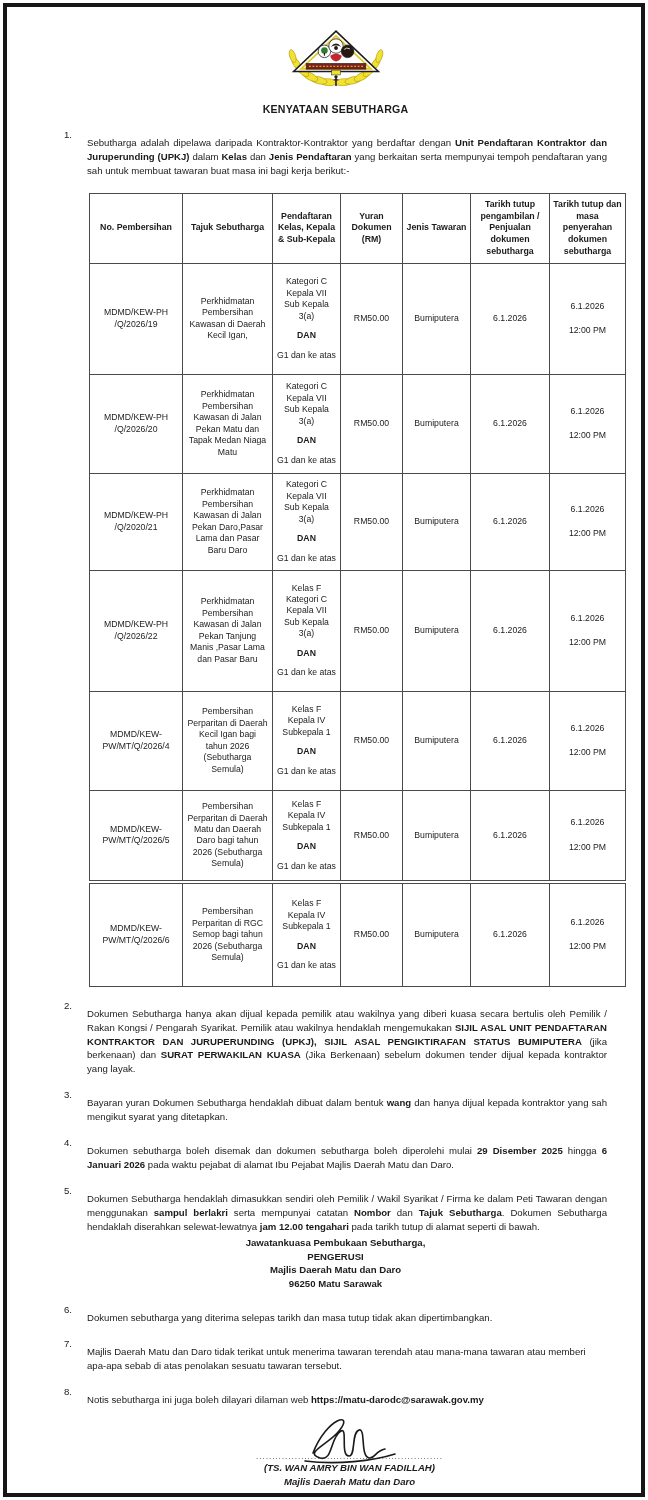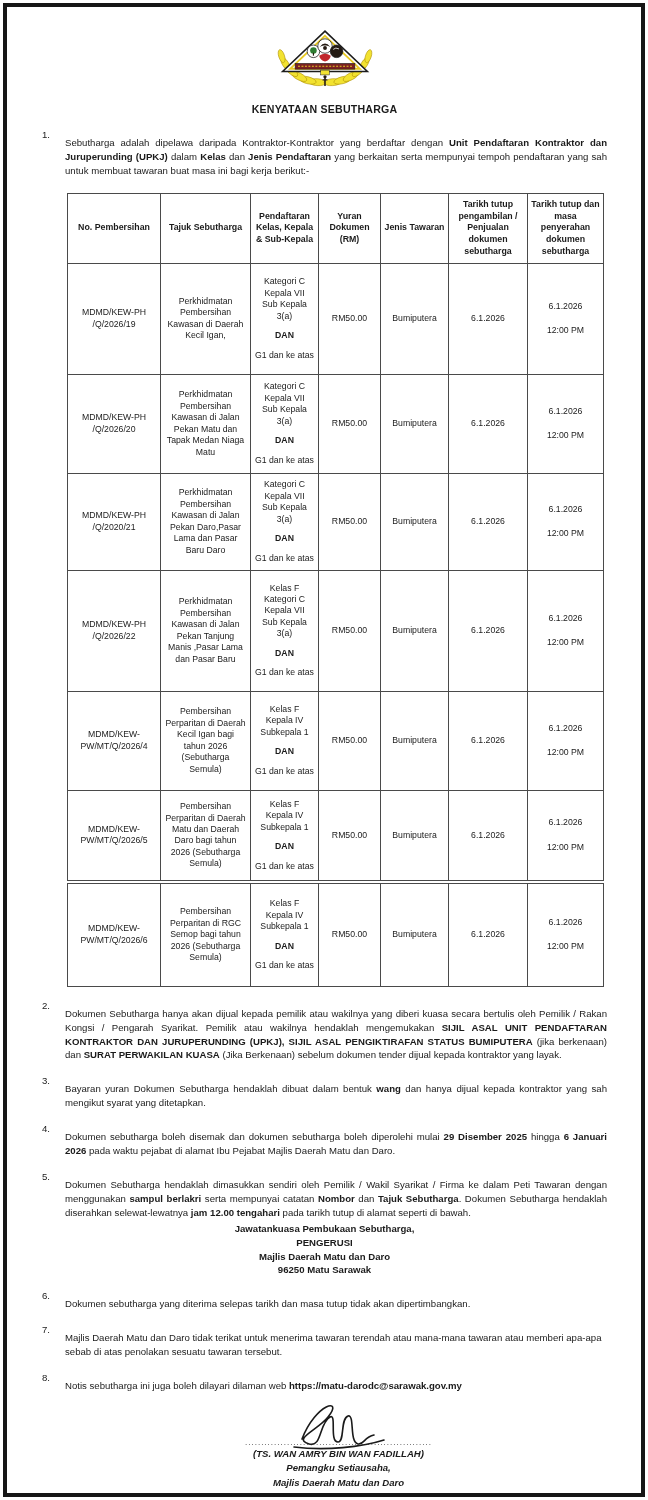--- a/index.html
+++ b/index.html
@@ -1,21 +1,21 @@
 <!DOCTYPE html>
 <html><head>
 <meta charset="utf-8">
 <style>
   html,body{margin:0;padding:0;background:#ffffff;}
   .page{
     position:relative;width:648px;height:1500px;background:#ffffff;
     font-family:"Liberation Sans", sans-serif;color:#1b1b1b;overflow:hidden;
   }
   .frame{position:absolute;inset:3px;border:4px solid #161616;pointer-events:none;}
-  .content{position:relative;padding:24px 41px 0 42px;}
+  .content{position:relative;padding:24px 41px 0 64px;}
   .logo-wrap{text-align:center;margin-top:4px;height:66px;}
   .doc-title{text-align:center;font-weight:bold;font-size:10.6px;margin-top:9px;letter-spacing:.2px;}
   .numbered{display:flex;font-size:9.6px;line-height:1.45;}
   .numbered .num{flex:none;width:23px;}
   .numbered .body{flex:1;margin-top:8px;}
   .just{text-align:justify;}
   .intro{margin-top:13px;}
   table.quote{
     border-collapse:collapse;table-layout:fixed;width:536px;margin:15px 0 0 25px;
     font-size:8.7px;line-height:1.32;
@@ -338,19 +338,18 @@
 
     <div class="sig-block">
       <svg class="sig-svg" width="150" height="58" viewBox="0 0 150 58">
         <g fill="none" stroke="#1a1a1a" stroke-width="1.6" stroke-linecap="round">
           <path d="M38 42 C 52 6, 80 0, 64 20 C 54 33, 28 42, 45 47 C 58 51, 55 26, 66 20 C 73 16, 65 45, 74 45 C 81 45, 76 22, 84 19 C 91 17, 85 45, 94 47 C 100 48, 100 40, 110 38"></path>
           <path d="M30 50 C 62 54, 98 50, 120 43"></path>
         </g>
       </svg>
       <div class="sig-dots">..........................................................</div>
       <div class="sig-name">(TS. WAN AMRY BIN WAN FADILLAH)</div>
-      <div class="sig-role">Pemangku Setiausaha,</div>
       <div class="sig-org">Majlis Daerah Matu dan Daro</div>
     </div>
 
 
   </div>
 </div>
 
 </body></html>

